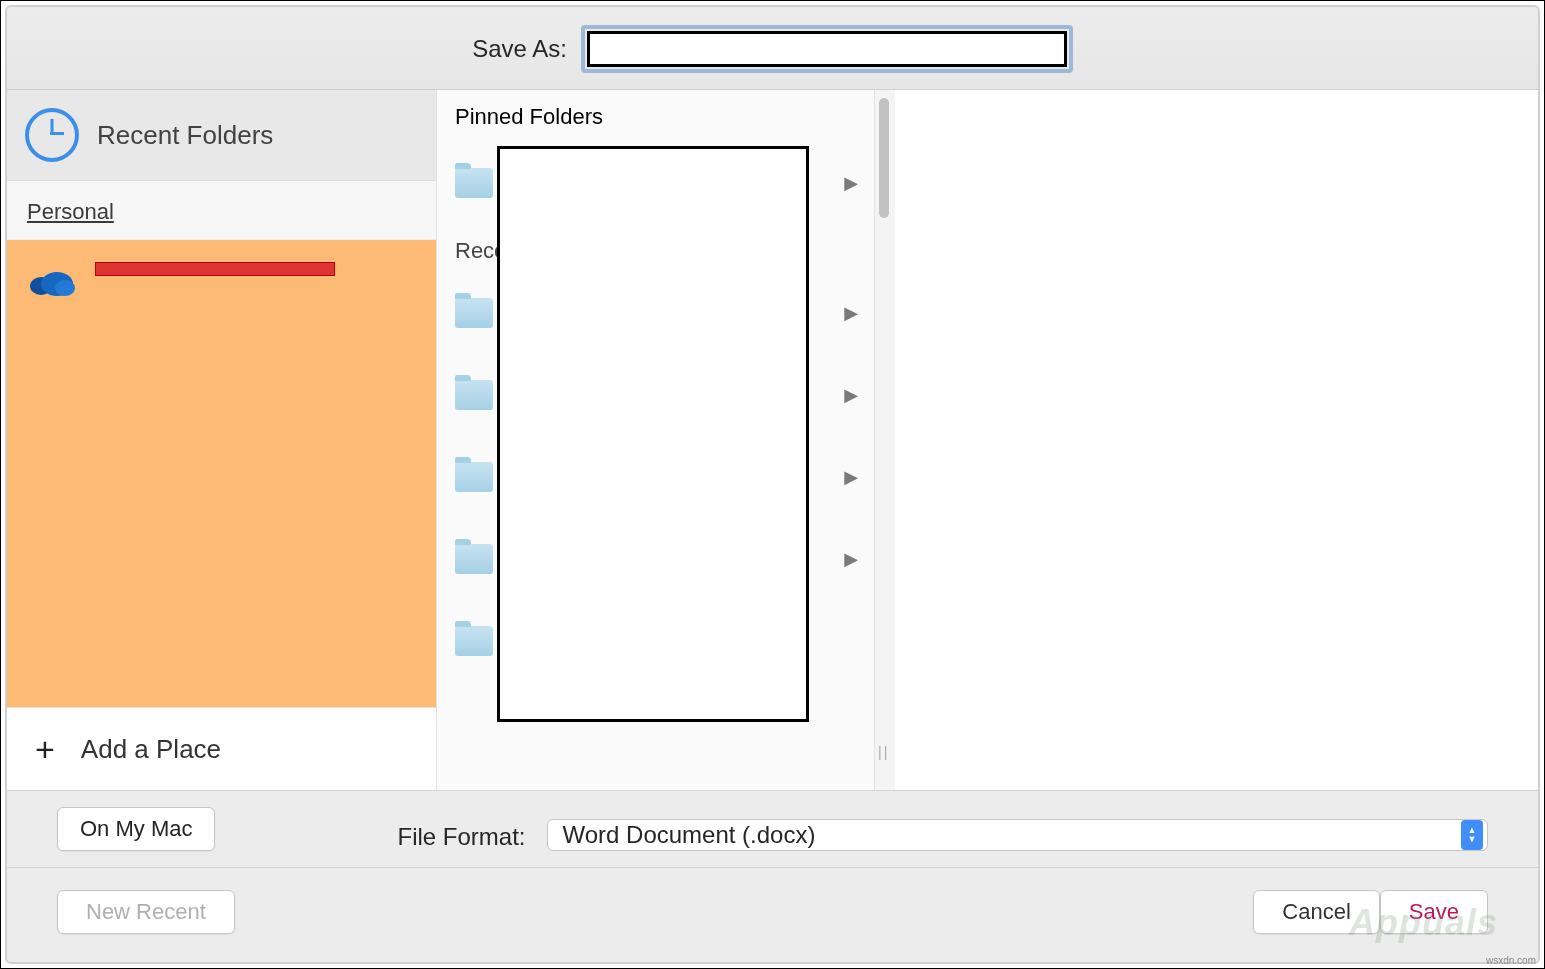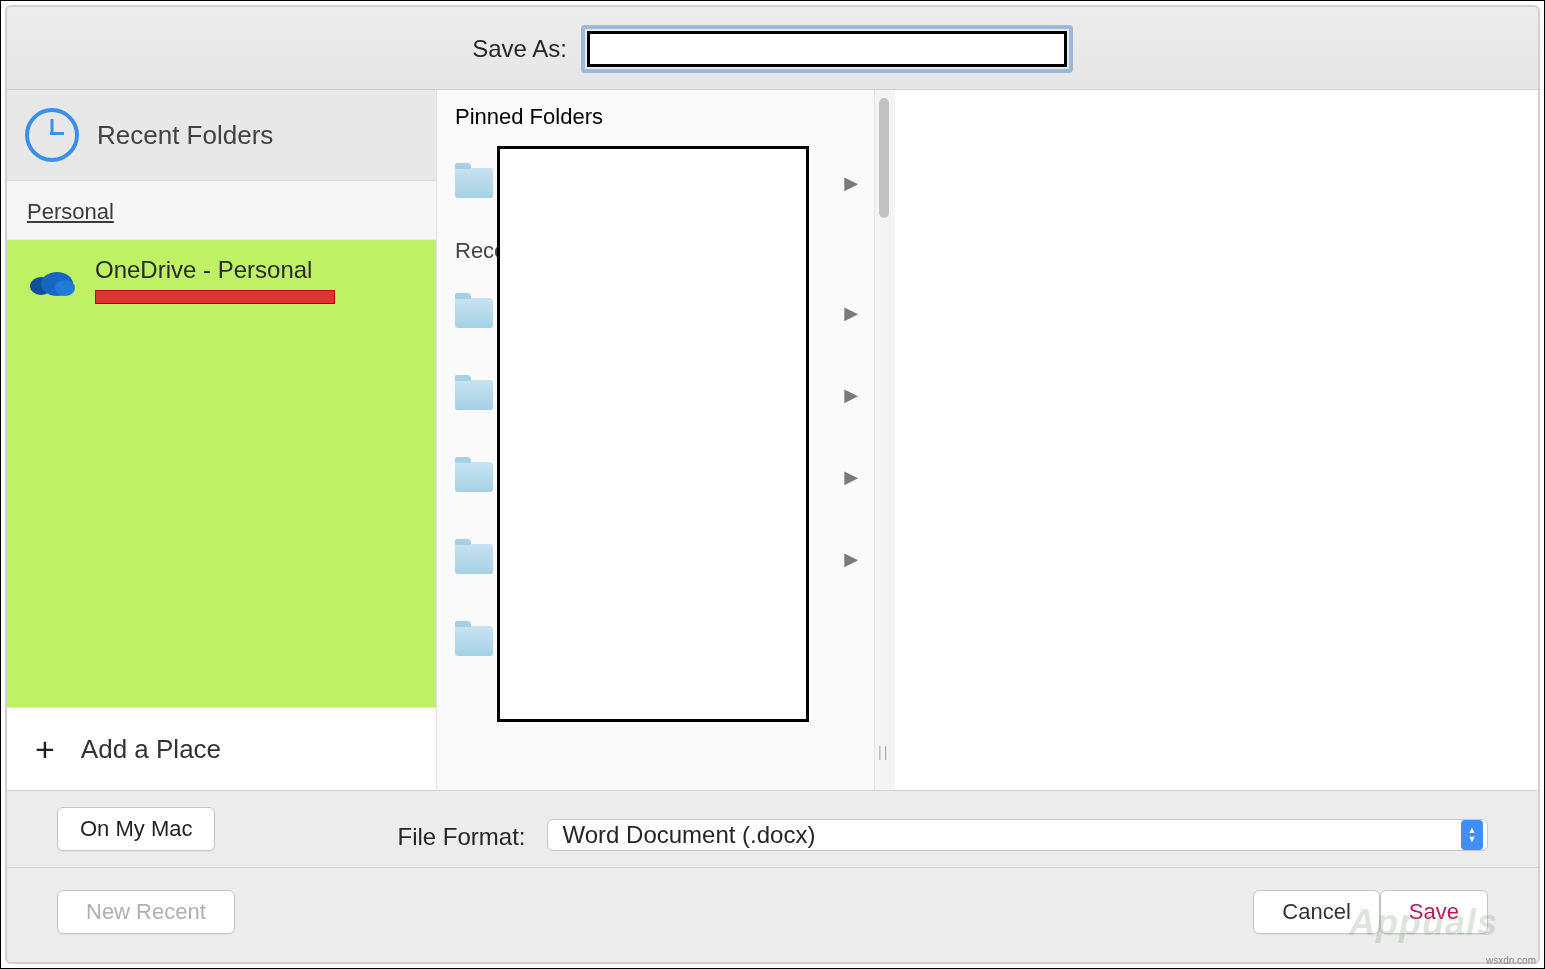--- a/index.html
+++ b/index.html
@@ -64,21 +64,21 @@
     .body-row {
       flex: 1;
       display: flex;
       background: #fff;
       min-height: 0;
     }
 
     
     .sidebar {
       width: 430px;
-      background: #bef264;
+      background: #fdba74;
       display: flex;
       flex-direction: column;
       border-right: 1px solid #e2e2e2;
     }
     .recent-folders-item {
       display: flex;
       align-items: center;
       gap: 18px;
       padding: 18px 18px;
       background: #e8e8e8;
@@ -367,21 +367,20 @@
         <div class="personal-header">Personal</div>
         <div class="onedrive-item">
           <span class="onedrive-icon">
             <svg viewBox="0 0 48 36" width="48" height="36">
               <ellipse cx="14" cy="24" rx="11" ry="9" fill="#0f4f9e"></ellipse>
               <ellipse cx="30" cy="22" rx="16" ry="12" fill="#1766c2"></ellipse>
               <ellipse cx="38" cy="26" rx="10" ry="8" fill="#2279d6"></ellipse>
             </svg>
           </span>
           <div class="onedrive-text">
-            <span class="onedrive-title">OneDrive - Personal</span>
             <span class="redacted"></span>
           </div>
         </div>
         <div class="sidebar-spacer"></div>
         <div class="add-place">
           <span class="plus-icon">+</span>
           <span>Add a Place</span>
         </div>
       </div>
 

